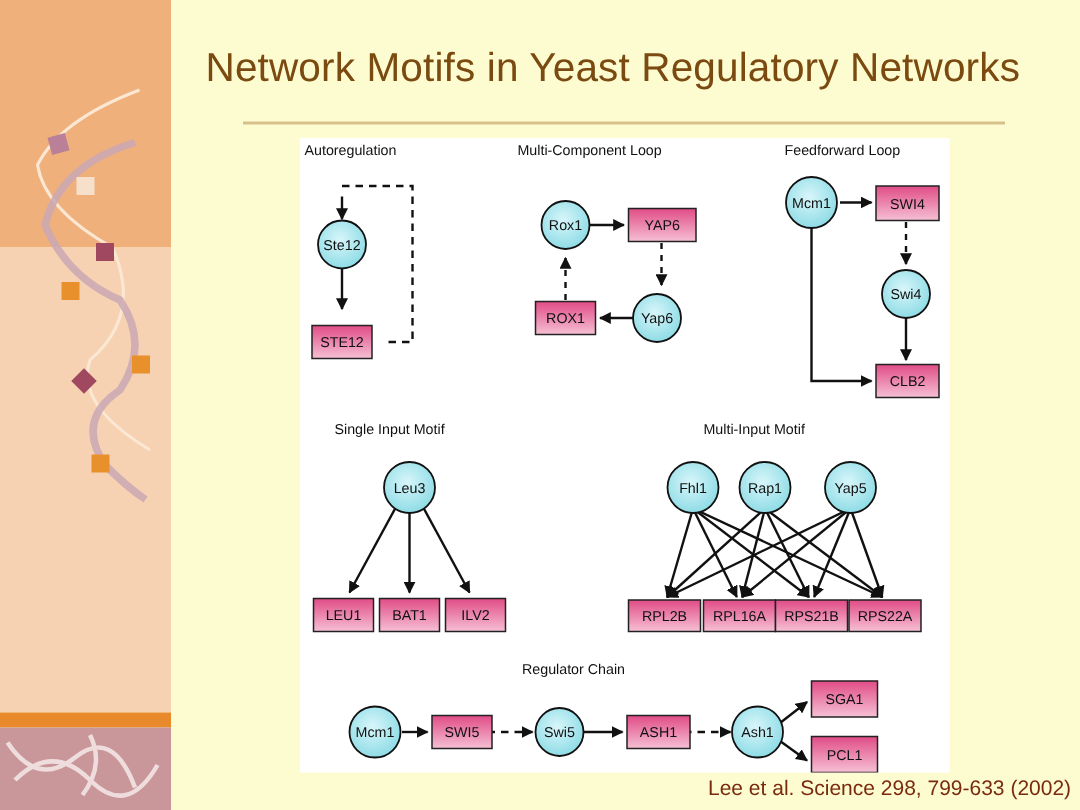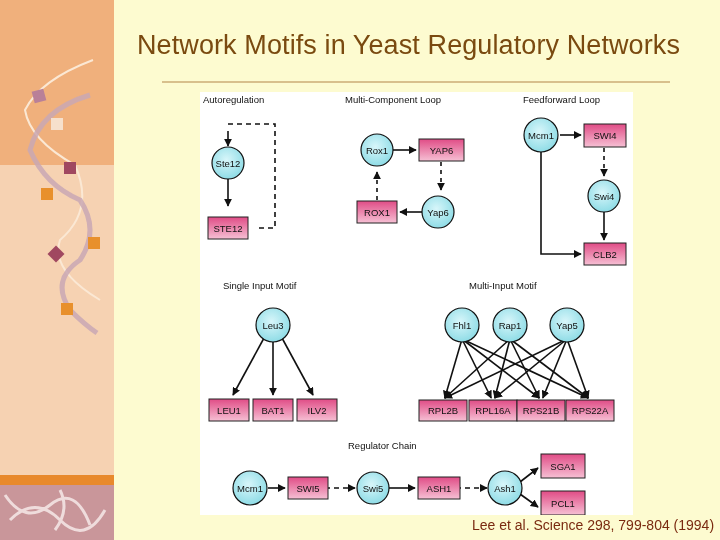--- a/index.html
+++ b/index.html
@@ -211,13 +211,13 @@
         <rect x="541" y="454" width="44" height="24" fill="url(#box)" stroke="#222" stroke-width="1"></rect>
         <text x="563" y="469.5">SGA1</text>
       </g>
       <g>
         <rect x="541" y="491" width="44" height="24" fill="url(#box)" stroke="#222" stroke-width="1"></rect>
         <text x="563" y="506.5">PCL1</text>
       </g>
     </g>
 </svg>
 
-<div id="citation">Lee et al. Science 298, 799-804 (1994)</div>
+<div id="citation">Lee et al. Science 298, 799-633 (2002)</div>
 
 </body></html>

